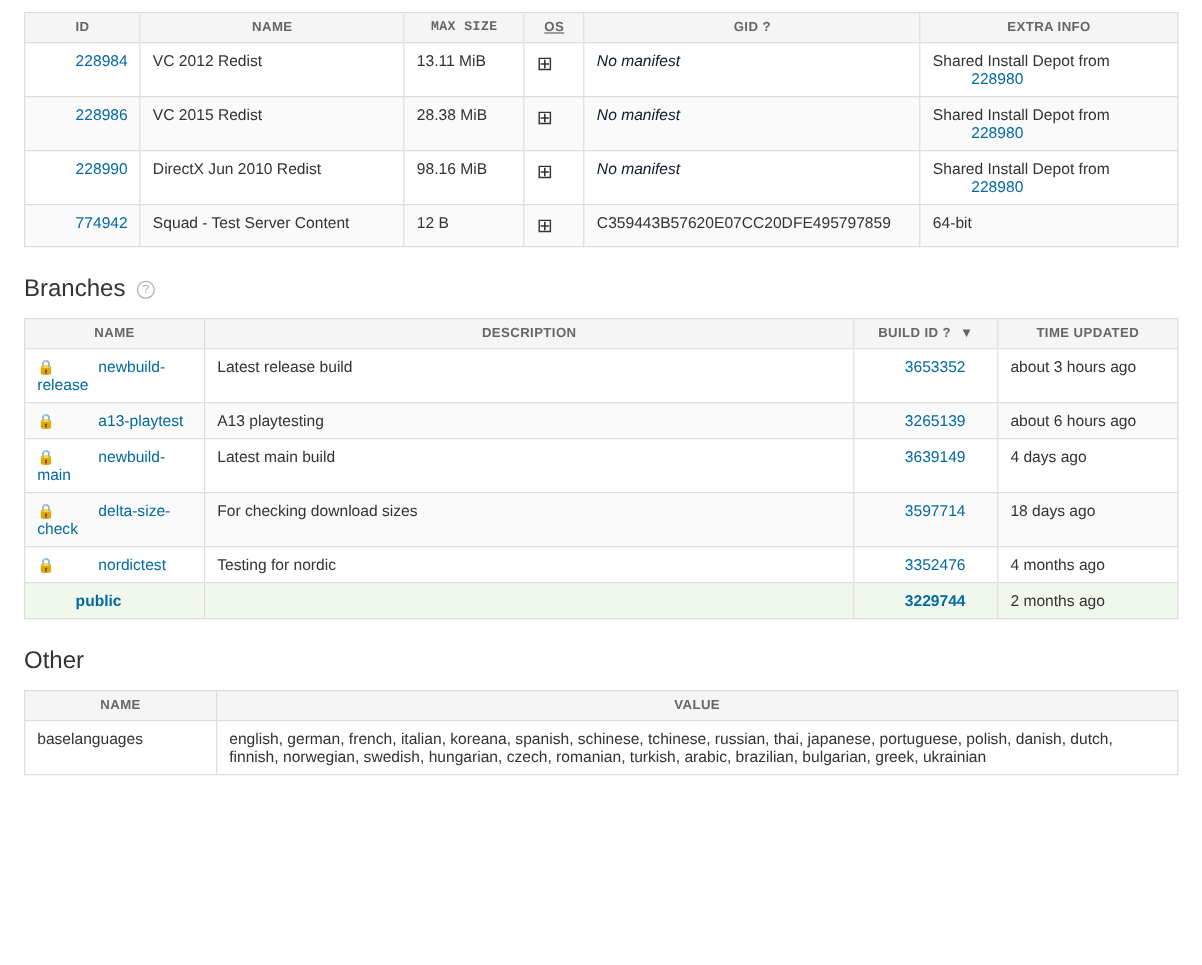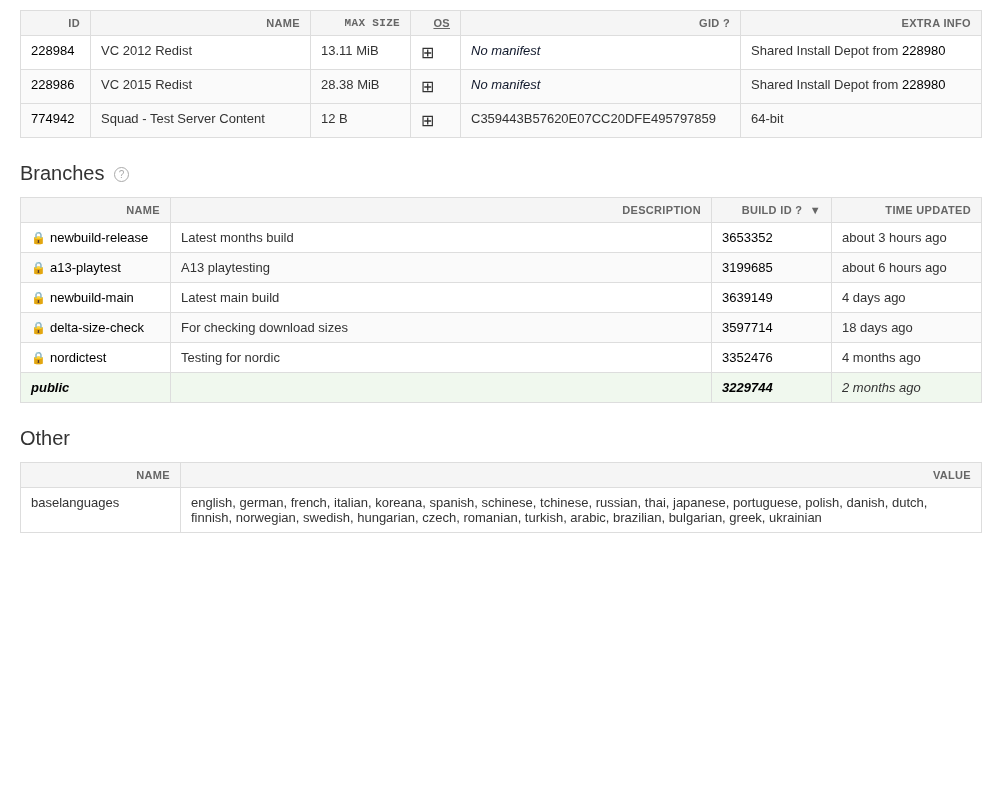--- a/index.html
+++ b/index.html
@@ -4,52 +4,52 @@
   <style>
     * { box-sizing: border-box; margin: 0; padding: 0; }
     body {
       font-family: Arial, sans-serif;
       font-size: 13px;
       color: #333;
       background: #fff;
       padding: 10px 20px;
     }
     a {
-      color: #000000;
+      color: #0369a1;
       text-decoration: none;
+      margin-left: 32px;
     }
 
     
     .data-table {
       width: 100%;
       border-collapse: collapse;
       margin-bottom: 24px;
     }
     .data-table th {
       background: #f5f5f5;
       border: 1px solid #ddd;
       padding: 6px 10px;
-      text-align: right;
+      text-align: center;
       font-size: 11px;
       font-weight: bold;
       color: #666;
       text-transform: uppercase;
       letter-spacing: 0.03em;
     }
     .data-table td {
       border: 1px solid #ddd;
       padding: 7px 10px;
       vertical-align: top;
     }
     .data-table tr:nth-child(even) td {
       background: #fafafa;
     }
     .data-table tr.highlighted td {
       background: #f0f8ee;
-      font-style: italic;
     }
 
     .section-title {
       font-size: 20px;
       font-weight: normal;
       margin: 20px 0 12px 0;
       color: #333;
     }
     .section-title .help-icon {
       display: inline-block;
@@ -128,20 +128,28 @@
     <td><span>Shared Install Depot from </span><a href="#">228980</a></td>
   </tr>
       <tr style="background: rgb(250, 250, 250); padding-left: 17px;">
     <td><a href="#">228986</a></td>
     <td>VC 2015 Redist</td>
     <td>28.38 MiB</td>
     <td><span class="win-icon">⊞</span></td>
     <td><span class="no-manifest">No manifest</span></td>
     <td><span>Shared Install Depot from </span><a href="#">228980</a></td>
   </tr>
+      <tr>
+    <td><a href="#">228990</a></td>
+    <td>DirectX Jun 2010 Redist</td>
+    <td>98.16 MiB</td>
+    <td><span class="win-icon">⊞</span></td>
+    <td><span class="no-manifest">No manifest</span></td>
+    <td><span>Shared Install Depot from </span><a href="#">228980</a></td>
+  </tr>
       <tr style="background: rgb(250, 250, 250);">
     <td><a href="#">774942</a></td>
     <td>Squad - Test Server Content</td>
     <td>12 B</td>
     <td><span class="win-icon">⊞</span></td>
     <td><span>C359443B57620E07CC20DFE495797859</span></td>
     <td><span>64-bit</span></td>
   </tr>
     </tbody>
 </table>
@@ -158,28 +166,28 @@
       <th class="col-buildid">
         BUILD ID <span class="help-icon">?</span>
         <span class="sort-arrow">▼</span>
       </th>
       <th class="col-timeupdated">TIME UPDATED</th>
     </tr>
   </thead>
   <tbody id="branches-tbody">
       <tr>
     <td><span class="lock-icon">🔒</span><a href="#">newbuild-release</a></td>
-    <td>Latest months build</td>
+    <td>Latest release build</td>
     <td><a href="#">3653352</a></td>
     <td>about 3 hours ago</td>
   </tr>
       <tr>
     <td><span class="lock-icon">🔒</span><a href="#">a13-playtest</a></td>
     <td>A13 playtesting</td>
-    <td><a href="#">3199685</a></td>
+    <td><a href="#">3265139</a></td>
     <td>about 6 hours ago</td>
   </tr>
       <tr>
     <td><span class="lock-icon">🔒</span><a href="#">newbuild-main</a></td>
     <td>Latest main build</td>
     <td><a href="#">3639149</a></td>
     <td>4 days ago</td>
   </tr>
       <tr>
     <td><span class="lock-icon">🔒</span><a href="#">delta-size-check</a></td>

